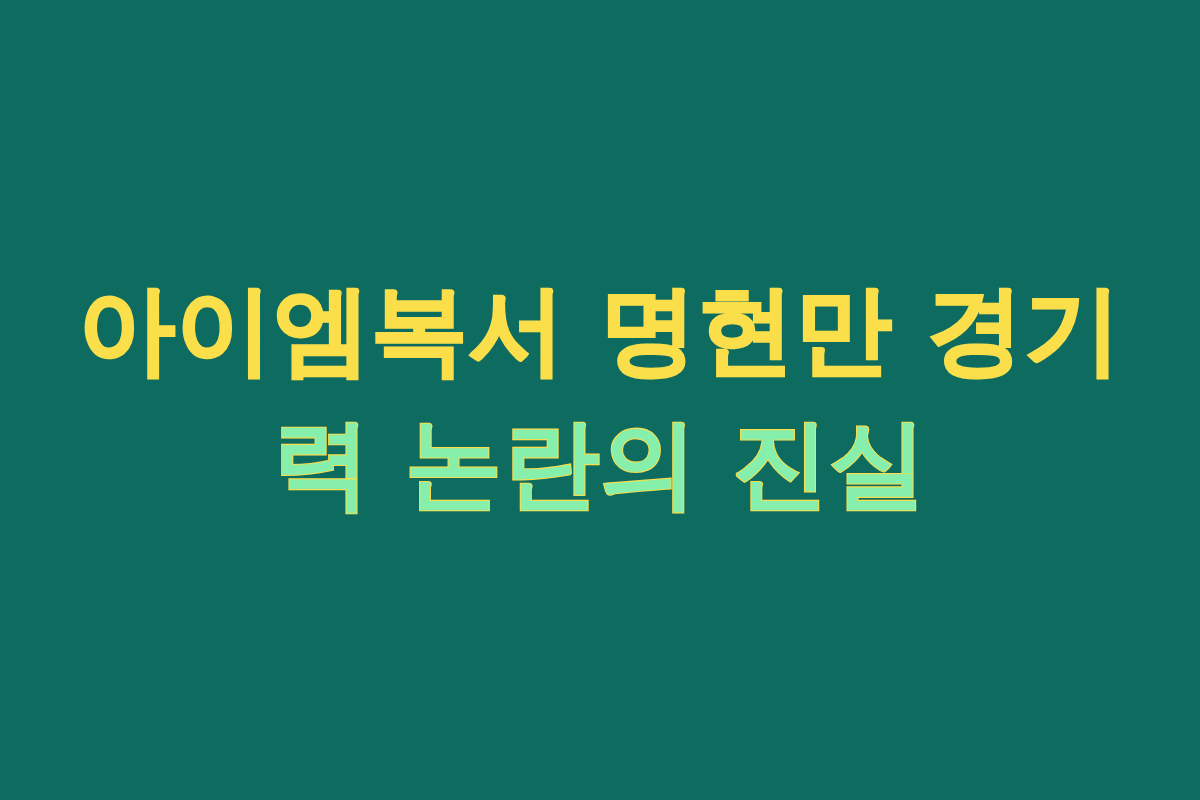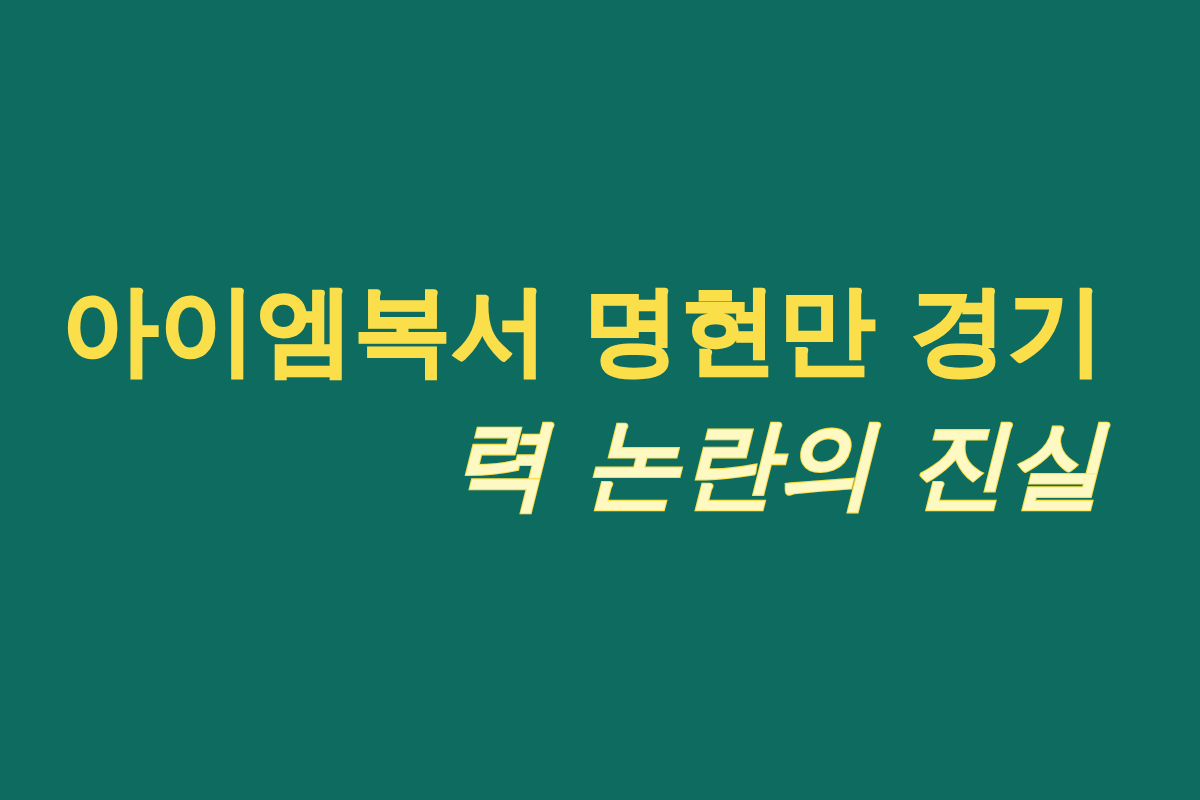--- a/index.html
+++ b/index.html
@@ -24,21 +24,21 @@
     align-items: center;
     justify-content: center;
     box-sizing: border-box;
   }
 
   #headline-block {
     width: 1010px;
     text-align: center;
     display: flex;
     flex-direction: column;
-    align-items: flex-end;
+    align-items: center;
     justify-content: center;
     
     transform: translateY(-3px);
   }
 
   .headline-line {
     display: block;
     color: #FADF4B;
     font-family: "DejaVu Sans", "Liberation Sans", sans-serif;
     font-weight: 700;
@@ -55,17 +55,17 @@
 </style>
 </head>
 <body>
 
 <div id="thumbnail-canvas" style="background: rgb(14, 107, 96);">
 
   <div id="headline-block">
 
     <span class="headline-line" style="color: rgb(250, 223, 75); -webkit-text-stroke: 2.2px rgb(250, 223, 75);">아이엠복서 명현만 경기</span>
 
-    <span class="headline-line" style="color: #fef9c3; font-style: italic; -webkit-text-stroke: 2.2px rgb(250, 223, 75);">력 논란의 진실</span>
+    <span class="headline-line" style="color: #86efac; -webkit-text-stroke: 2.2px rgb(250, 223, 75);">력 논란의 진실</span>
 
   </div>
 
 </div>
 
 </body></html>

